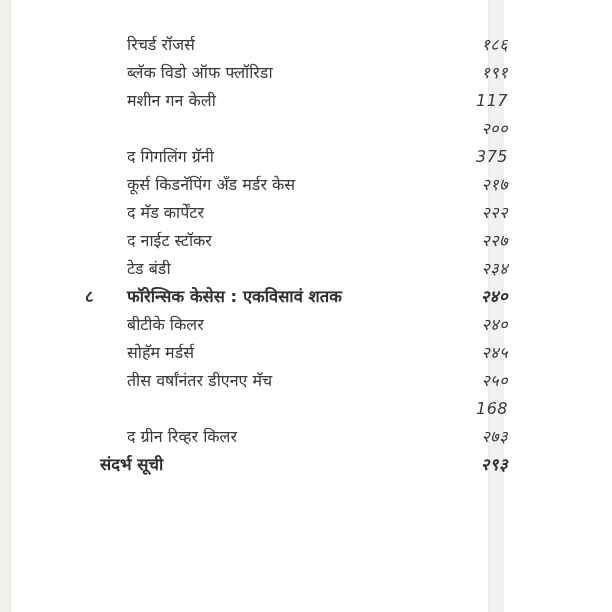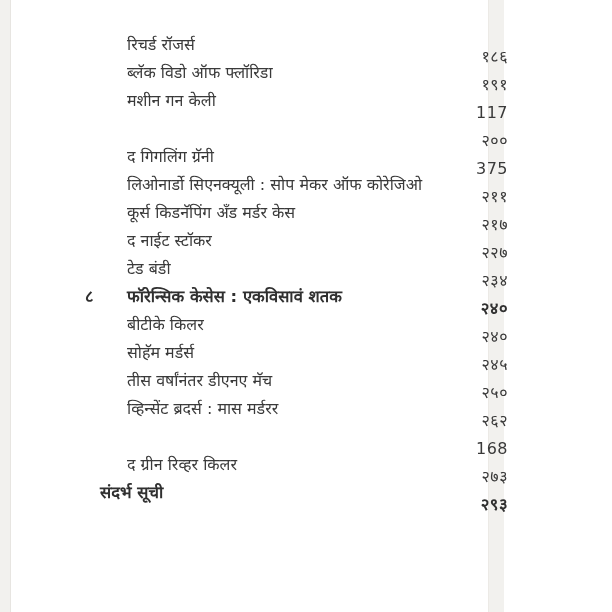--- a/index.html
+++ b/index.html
@@ -12,21 +12,21 @@
   .edge{position:absolute;top:0;bottom:0;background:#f2f1ee;}
   .edge.left{left:0;width:10px;border-right:1px solid #e7e5e1;}
   .edge.right{right:0;width:15px;border-left:1px solid #eceae6;}
   .toc{position:absolute;left:0;top:31px;width:612px;}
   .row{position:relative;height:28px;line-height:28px;
        color:#3a3a3a;font-size:16px;white-space:nowrap;}
   .row .num{position:absolute;left:85px;top:0;}
   .row .title{position:absolute;top:0;}
   .row.sub .title,.row.chapter .title{left:127px;}
   .row.top .title{left:100px;}
-  .row .pg{position:absolute;right:104px;top:12px;letter-spacing:.5px;}
+  .row .pg{position:absolute;right:104px;top:0;letter-spacing:.5px;font-style:italic;}
   .row.bold{font-weight:bold;color:#303030;font-size:16.5px;}
 </style>
 </head>
 <body>
 
 <div class="canvas">
   <div class="edge left"></div>
   <div class="edge right"></div>
   <div class="toc">
       <div class="row sub">
@@ -48,27 +48,27 @@
 
     <span class="pg">२००</span>
   </div>
       <div class="row sub">
 
     <span class="title">द गिगलिंग ग्रॅनी</span>
     <span class="pg">375</span>
   </div>
       <div class="row sub">
 
-    <span class="title">लिओनार्डो सिएनक्यूली : सोप मेकर ऑफ कोरेजिओ</span>
-    <span class="pg">२११</span>
+    <span class="title">कूर्स किडनॅपिंग अँड मर्डर केस</span>
+    <span class="pg">२१७</span>
   </div>
       <div class="row sub">
 
-    <span class="title">कूर्स किडनॅपिंग अँड मर्डर केस</span>
-    <span class="pg">२१७</span>
+    <span class="title">द मॅड कार्पेंटर</span>
+    <span class="pg">२२२</span>
   </div>
       <div class="row sub">
 
     <span class="title">द नाईट स्टॉकर</span>
     <span class="pg">२२७</span>
   </div>
       <div class="row sub">
 
     <span class="title">टेड बंडी</span>
     <span class="pg">२३४</span>
@@ -88,25 +88,20 @@
     <span class="title">सोहॅम मर्डर्स</span>
     <span class="pg">२४५</span>
   </div>
       <div class="row sub">
 
     <span class="title">तीस वर्षांनंतर डीएनए मॅच</span>
     <span class="pg">२५०</span>
   </div>
       <div class="row sub">
 
-    <span class="title">व्हिन्सेंट ब्रदर्स : मास मर्डरर</span>
-    <span class="pg">२६२</span>
-  </div>
-      <div class="row sub">
-
     <span class="pg">168</span>
   </div>
       <div class="row sub">
 
     <span class="title">द ग्रीन रिव्हर किलर</span>
     <span class="pg">२७३</span>
   </div>
       <div class="row top bold">
 
     <span class="title">संदर्भ सूची</span>

